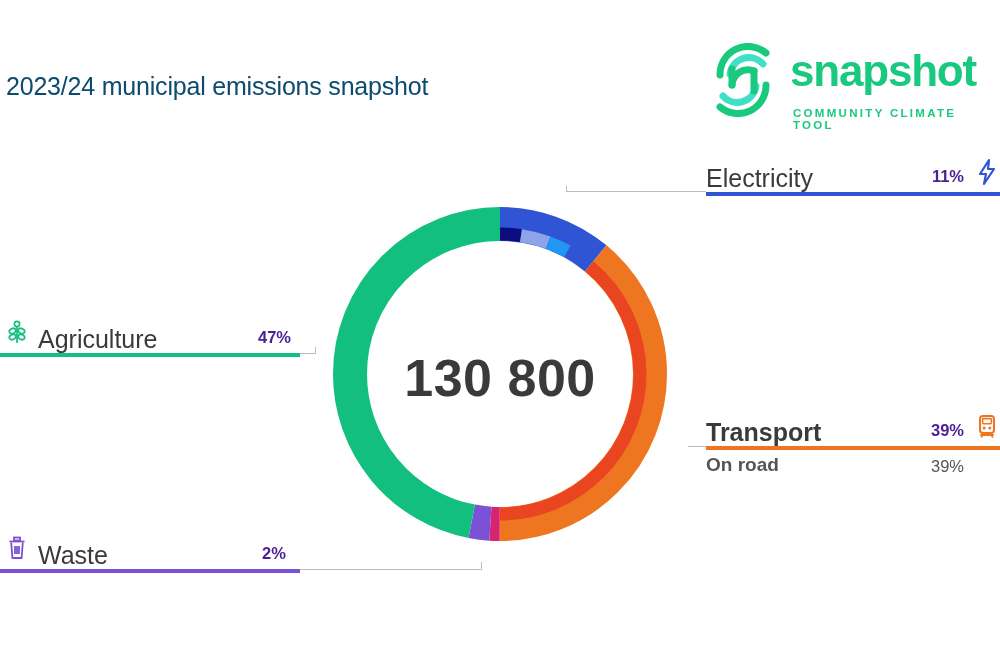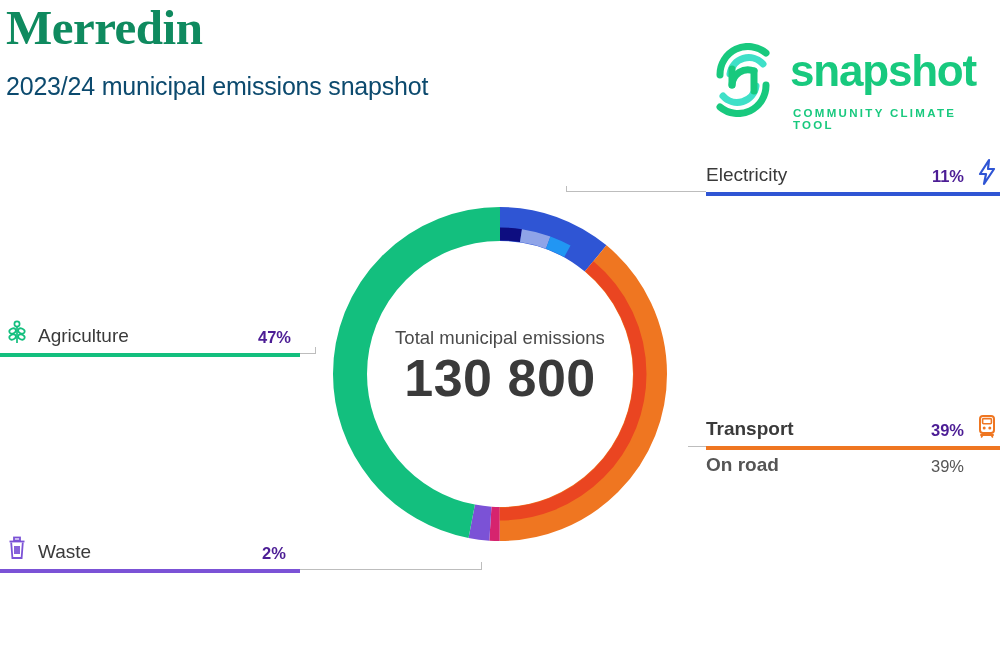--- a/index.html
+++ b/index.html
@@ -51,21 +51,21 @@
   .center-unit{
     position:absolute;left:322px;top:402px;width:356px;
     text-align:center;font-size:18.5px;color:#4a4a4a;
   }
   .center-unit sub{font-size:0.68em;}
 
   
   .legend{position:absolute;}
   .legend .row{position:relative;height:26px;}
   .legend .name{
-    position:absolute;font-size:19px;color:#3a3a3a;white-space:nowrap;
+    position:absolute;font-size:25px;color:#3a3a3a;white-space:nowrap;
   }
   .legend .pct{
     position:absolute;font-size:16.5px;font-weight:700;color:#4c1d95;
     white-space:nowrap;
   }
   .legend .bar{position:absolute;height:4px;}
   .legend .sub .name{font-size:19px;color:#555;}
   .legend .sub .pct{font-size:16.5px;font-weight:400;color:#555;}
   .ico{position:absolute;width:26px;height:28px;}
 
@@ -101,21 +101,20 @@
   #waste .name{left:38px;top:0;}
   #waste .pct{left:262px;top:3px;}
   #waste .bar{left:0;top:28px;width:300px;background:#7b52d6;}
   #waste .ico{left:4px;top:-7px;}
 </style>
 </head>
 <body>
 
 <div id="stage">
 
-  <div class="title">Merredin</div>
   <div class="subtitle">2023/24 municipal emissions snapshot</div>
 
   <div class="logo">
     <div class="logo-mark">
       <svg viewBox="0 0 74 74" width="74" height="74">
         <g fill="none" stroke-linecap="round">
           <path d="M60 10 A28 28 0 0 0 14 32" stroke="#18c97e" stroke-width="7"></path>
           <path d="M57 21 A19 19 0 0 0 24 31" stroke="#3fe0c8" stroke-width="7"></path>
           <path d="M26 42 A16 16 0 0 1 48 28" stroke="#18c97e" stroke-width="7"></path>
           <path d="M14 64 A28 28 0 0 0 60 42" stroke="#18c97e" stroke-width="7"></path>
@@ -162,21 +161,20 @@
 
         <circle cx="178" cy="178" r="140" stroke="#8fa4e8" stroke-dasharray="28.1 851.5" stroke-dashoffset="-21.1"></circle>
 
         <circle cx="178" cy="178" r="140" stroke="#2196f3" stroke-dasharray="21.1 858.6" stroke-dashoffset="-49.2"></circle>
 
         <circle cx="178" cy="178" r="140" stroke="#ea4521" stroke-dasharray="343.1 536.6" stroke-dashoffset="-96.8"></circle>
       </g>
     </svg>
   </div>
 
-  <div class="center-label">Total municipal emissions</div>
   <div class="center-value">130 800</div>
 
   <div class="legend" id="elec">
     <div class="row">
       <span class="name">Electricity</span>
       <span class="pct">11%</span>
       <span class="ico">
         <svg viewBox="0 0 26 28" width="26" height="28">
           <path d="M15 2 L6 16 L12 16 L10 26 L20 11 L14 11 Z" fill="none" stroke="#2f55d4" stroke-width="2.2" stroke-linejoin="round"></path>
         </svg>

